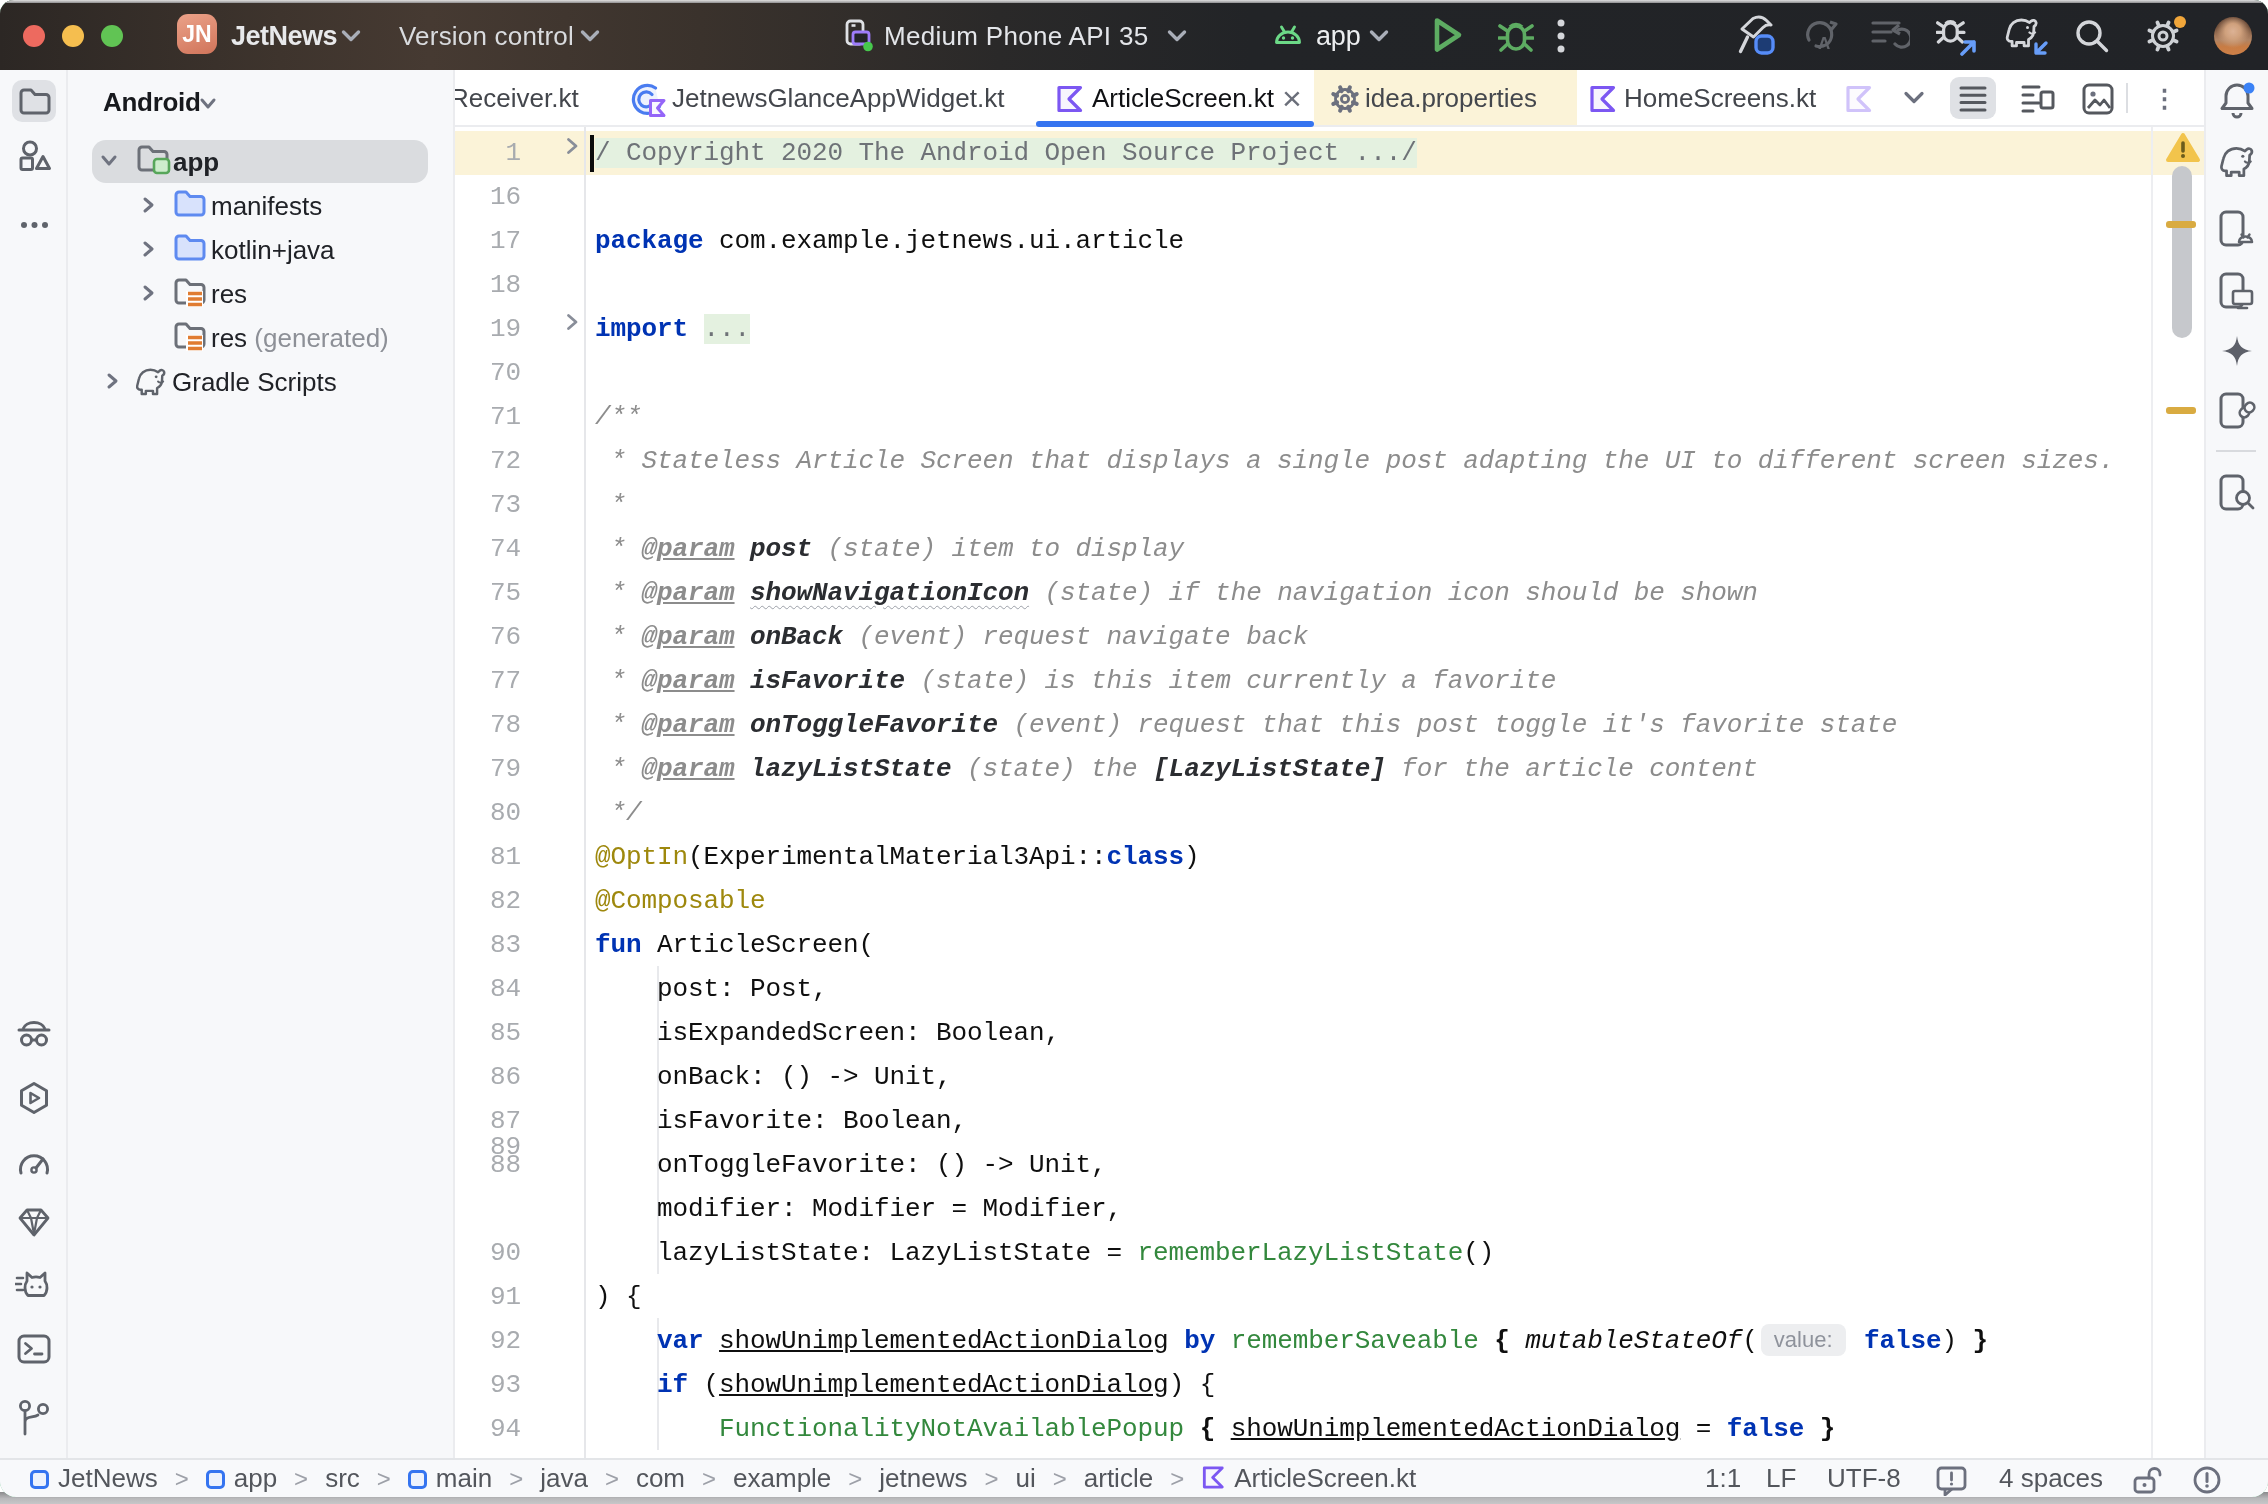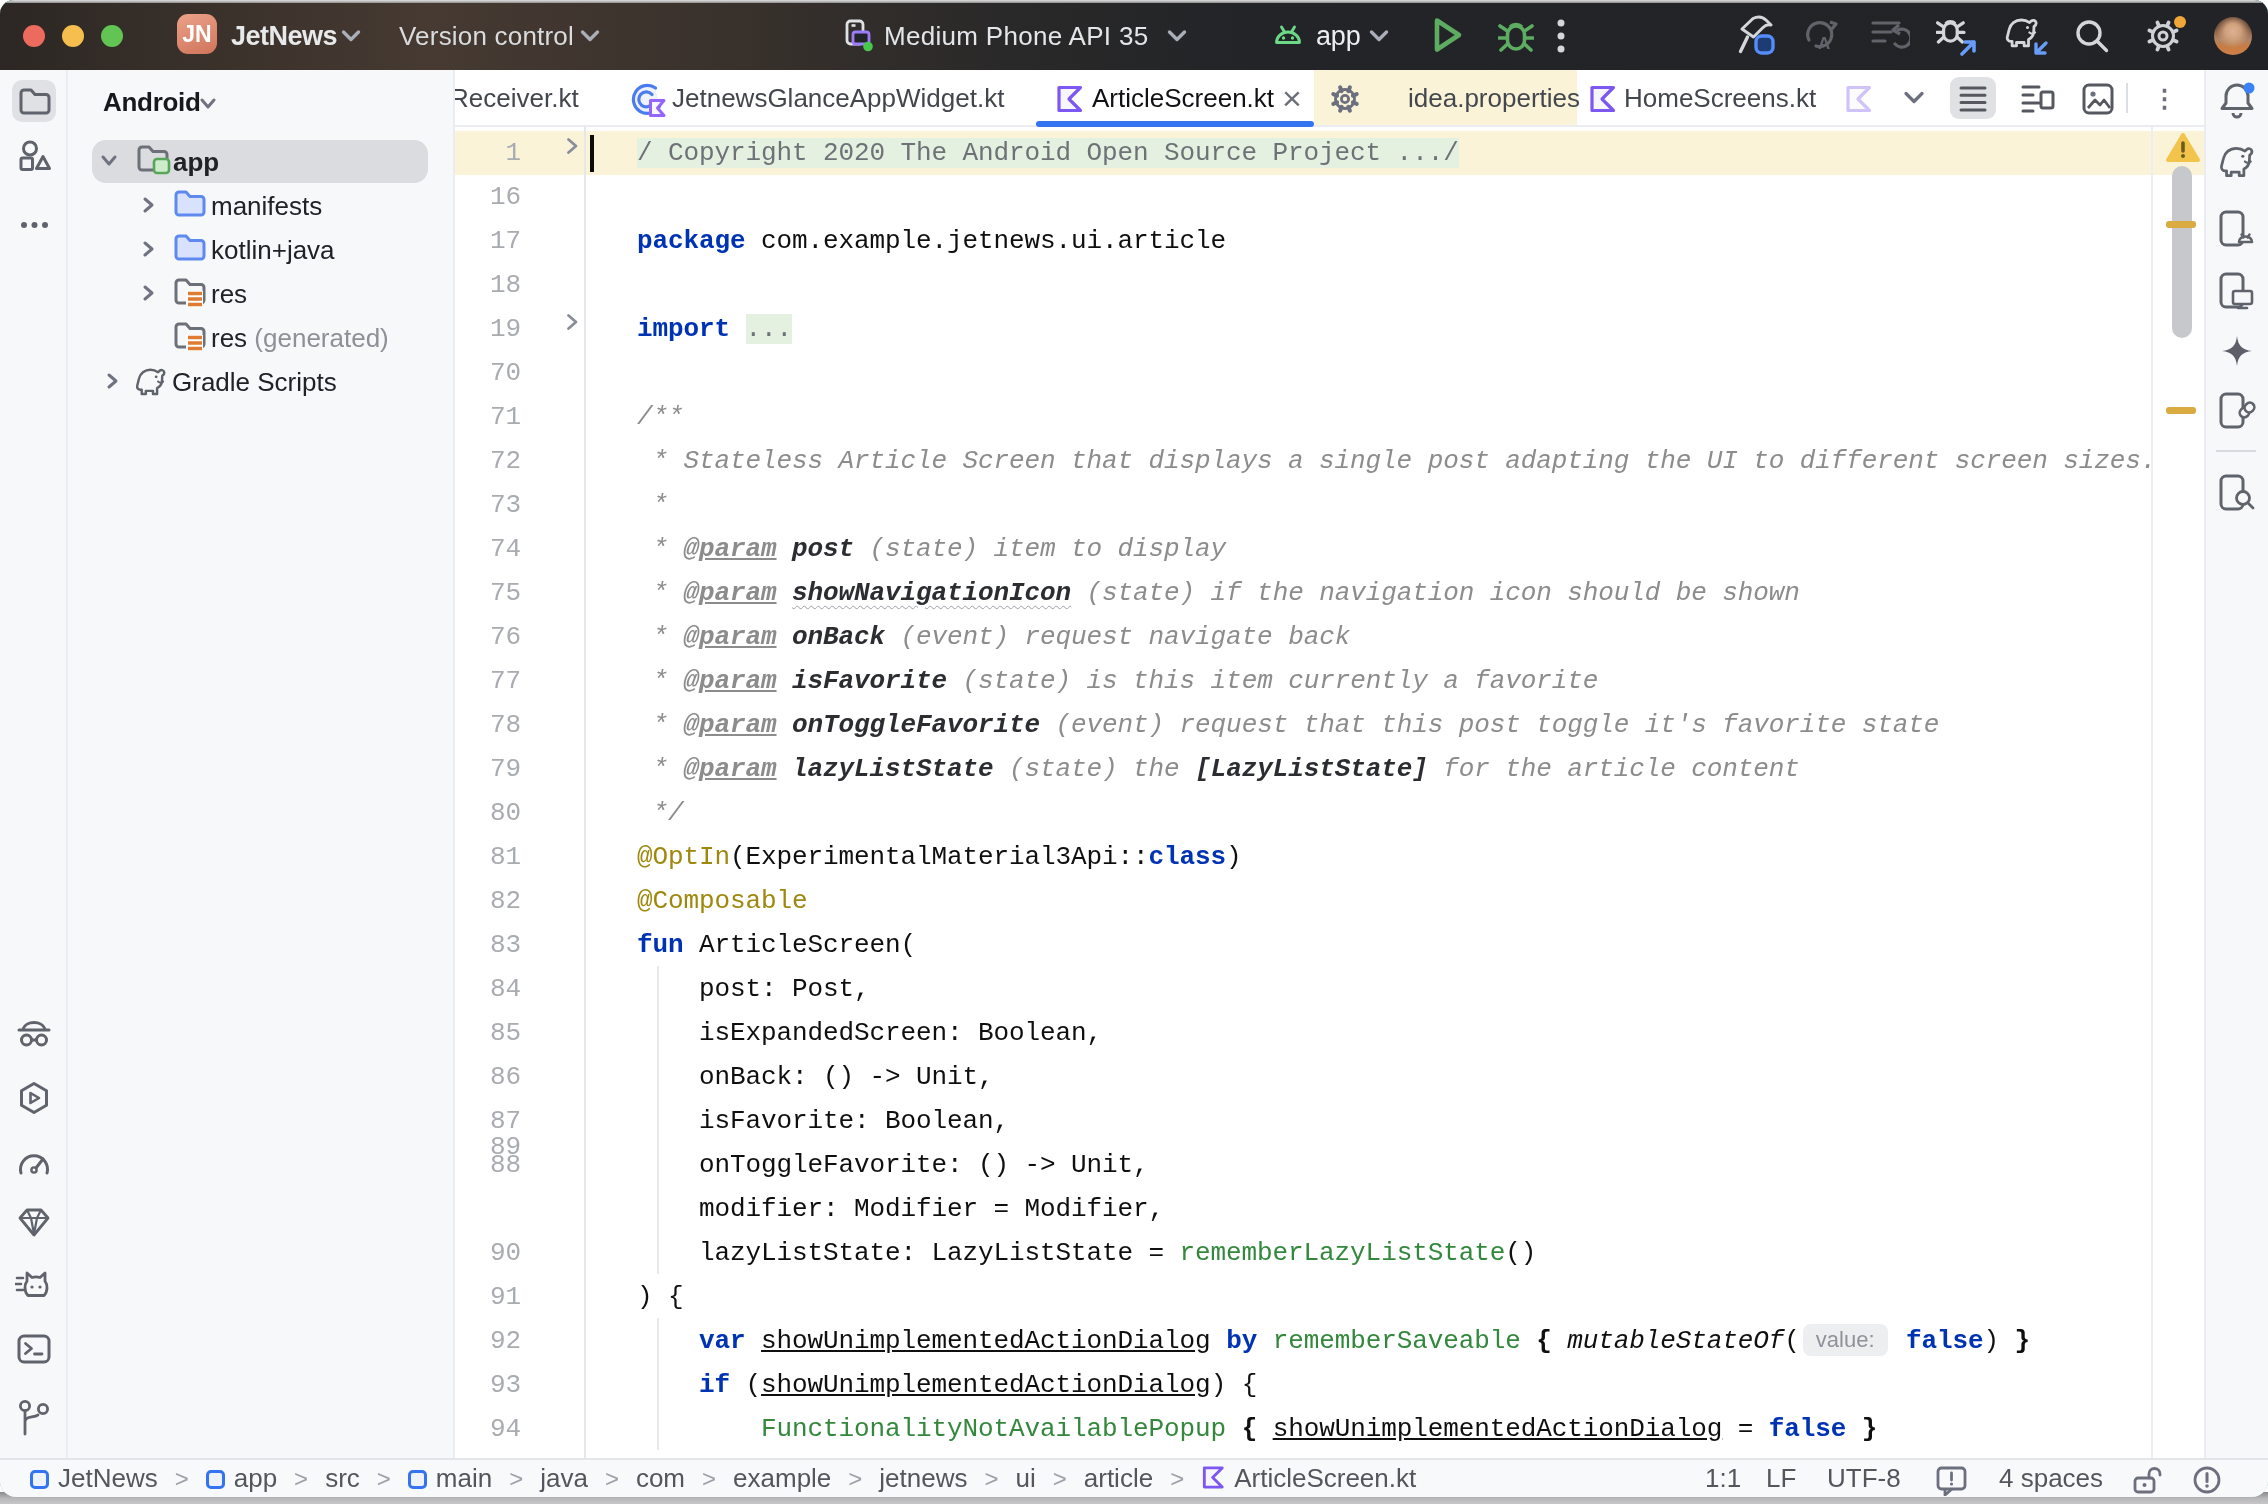--- a/index.html
+++ b/index.html
@@ -21,21 +21,21 @@
   
   #leftstrip { position:absolute; left:0; top:70px; width:68px; height:1388px; background:#f7f8fa; border-right:2px solid #ebecef; }
   #project { position:absolute; left:68px; top:70px; width:387px; height:1388px; background:#f7f8fa; border-right:2px solid #ebecef; }
   #rightstrip { position:absolute; left:2204px; top:70px; width:64px; height:1388px; background:#f7f8fa; border-left:2px solid #ebecef; }
   #statusbar { position:absolute; left:0; top:1458px; width:100%; height:39px; background:#f8f9fb; border-top:2px solid #e3e5e8; font-size:26px; color:#53565c; }
   #editor { position:absolute; left:455px; top:70px; width:1749px; height:1388px; background:#fff; overflow:hidden; }
   
   #tabbar { position:absolute; left:0; top:0; width:1749px; height:57px; background:#fff; border-bottom:2px solid #ebecef; }
   .tabtxt { position:absolute; top:0; height:55px; line-height:57px; font-size:26px; color:#43464c; white-space:nowrap; }
   
-  .row { position:absolute; left:140px; height:32px; line-height:44px; white-space:pre;padding-left:42px; }
+  .row { position:absolute; left:140px; height:32px; line-height:44px; white-space:pre; }
   .mono { font-family:"Liberation Mono", monospace; font-size:26px; letter-spacing:-0.1px; }
   .num { position:absolute; left:0; width:66px; text-align:right; color:#a8abaf; height:44px; line-height:44px; }
   .kw { color:#0033b3; font-weight:bold; }
   .ann { color:#9e880d; }
   .fn { color:#33883d; }
   .cmt { color:#8c8c8c; font-style:italic; }
   .tag { color:#8c8c8c; font-style:italic; font-weight:bold; text-decoration:underline; }
   .pn { color:#2b2d31; font-style:italic; font-weight:bold; }
   .un { text-decoration:underline; }
   .bb { font-weight:bold; }
@@ -462,21 +462,21 @@
             <line x1="19.3" y1="23.9" x2="20.9" y2="27.7" stroke="#6c707e" stroke-width="4.0" stroke-linecap="round"></line>
             <line x1="12.7" y1="23.9" x2="11.1" y2="27.7" stroke="#6c707e" stroke-width="4.0" stroke-linecap="round"></line>
             <line x1="8.1" y1="19.3" x2="4.3" y2="20.9" stroke="#6c707e" stroke-width="4.0" stroke-linecap="round"></line>
             <line x1="8.1" y1="12.7" x2="4.3" y2="11.1" stroke="#6c707e" stroke-width="4.0" stroke-linecap="round"></line>
             <line x1="12.7" y1="8.1" x2="11.1" y2="4.3" stroke="#6c707e" stroke-width="4.0" stroke-linecap="round"></line>
             <line x1="19.3" y1="8.1" x2="20.9" y2="4.3" stroke="#6c707e" stroke-width="4.0" stroke-linecap="round"></line>
             <line x1="23.9" y1="12.7" x2="27.7" y2="11.1" stroke="#6c707e" stroke-width="4.0" stroke-linecap="round"></line>
             <circle cx="16" cy="16" r="3.6" fill="none" stroke="#6c707e" stroke-width="2.8"></circle>
           </svg>
         </div>
-      <div class="tabtxt" style="left:910px; color:#44474d;margin-left:43px;">idea.properties</div>
+      <div class="tabtxt" style="left:910px; color:#44474d;">idea.properties</div>
       <div id="tab-k2" class="abs" style="left:1133px; top:14px;">
           <svg width="30" height="30" viewBox="0 0 30 30">
             <path d="M4 3.5 H25.5 L14 15 L25.5 26.5 H4 Z" fill="#f7f5fd" stroke="#7c57f2" stroke-width="3.2" stroke-linejoin="round"></path>
           </svg>
         </div>
       <div class="tabtxt" style="left:1169px;">HomeScreens.kt</div>
       <div id="tab-k3" class="abs" style="left:1389px; top:14px; opacity:.35;">
           <svg width="30" height="30" viewBox="0 0 30 30">
             <path d="M4 3.5 H25.5 L14 15 L25.5 26.5 H4 Z" fill="#f7f5fd" stroke="#7c57f2" stroke-width="3.2" stroke-linejoin="round"></path>
           </svg>

